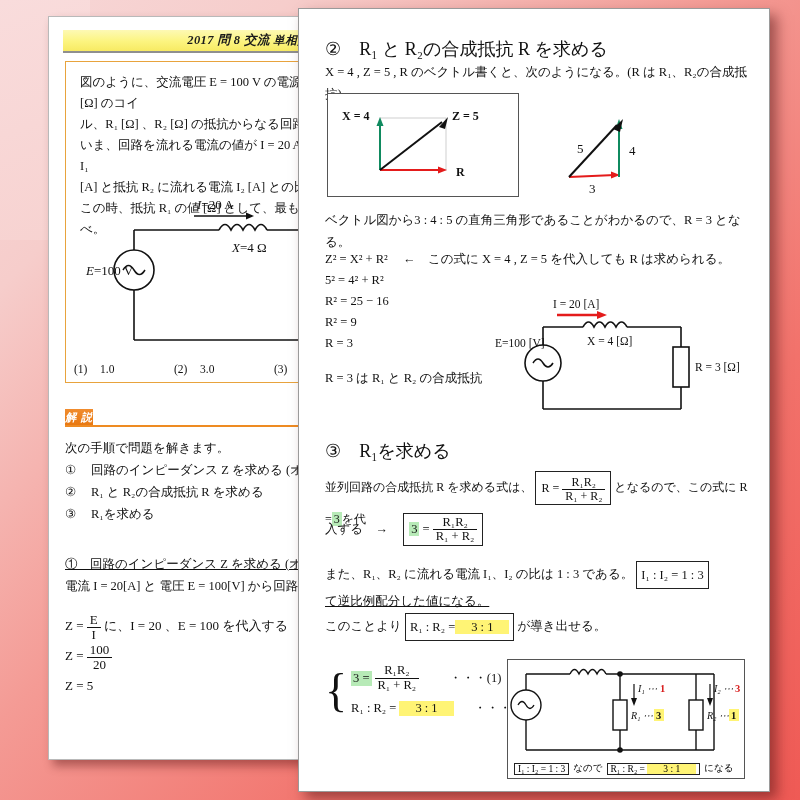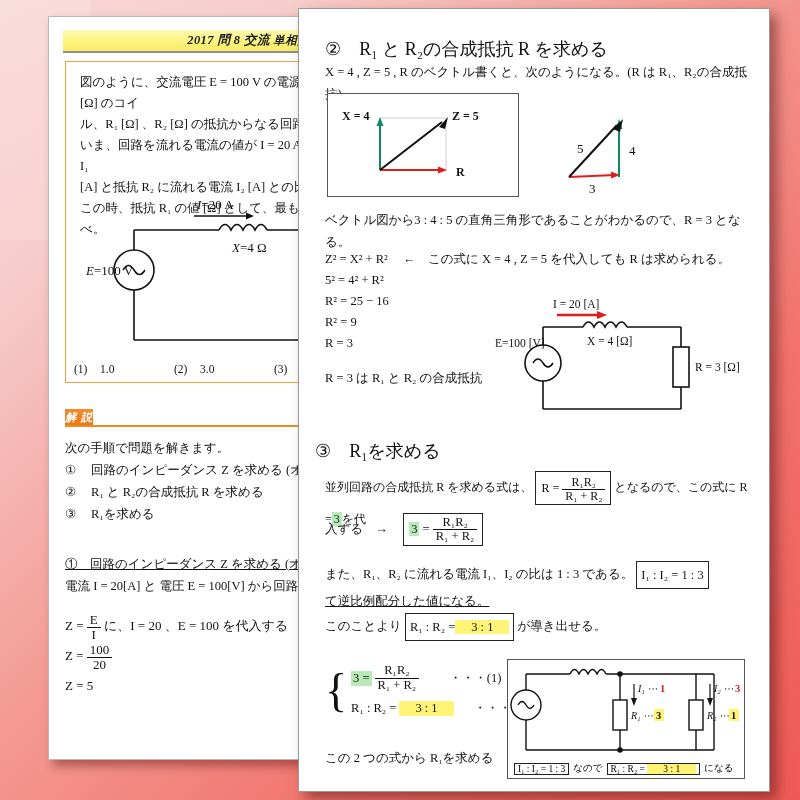--- a/index.html
+++ b/index.html
@@ -267,21 +267,21 @@
         </g>
         <line x1="62" y1="18" x2="106" y2="18" stroke="#e41b1b" stroke-width="2.4"></line>
         <path d="M102 14 L112 18 L102 22 Z" fill="#e41b1b"></path>
         <text x="58" y="11" font-family="Liberation Serif, serif" font-size="11.5" fill="#111">I = 20 [A]</text>
         <text x="92" y="48" font-family="Liberation Serif, serif" font-size="11.5" fill="#111">X = 4 [Ω]</text>
         <text x="0" y="50" font-family="Liberation Serif, serif" font-size="11.5" fill="#111">E=100 [V]</text>
         <text x="200" y="74" font-family="Liberation Serif, serif" font-size="11.5" fill="#111">R = 3 [Ω]</text>
       </svg>
     </div>
 
-    <div class="f-sec f-head" style="left:16px;top:430px;">③　R₁を求める</div>
+    <div class="f-sec f-head" style="left:26px;top:430px;">③　R₁を求める</div>
 
     <div class="f-sec" style="left:26px;top:462px;width:440px;font-size:12px;line-height:28px;">
       <span>並列回路の合成抵抗 R を求める式は、</span>
       <span class="box-eq">
         <span>R =</span>
         <span class="frac">
           <span class="n">R₁R₂</span>
           <span class="d">R₁ + R₂</span>
         </span>
       </span>
@@ -329,21 +329,20 @@
           </div>
           <div style="display:flex;align-items:center;height:26px;">
             <span>R₁ : R₂ =</span>
             <span class="hl-y" style="margin-left:3px;">3 : 1</span>
             <span style="margin-left:20px;">・・・(2)</span>
           </div>
         </div>
       </div>
     </div>
 
-    <div class="f-sec f-p" style="left:26px;top:738px;">この 2 つの式から R₁を求める</div>
 
     <div class="vbox" style="left:208px;top:650px;width:236px;height:118px;border:1px solid #555;">
       <svg width="234" height="116" viewBox="0 0 234 116">
         <g stroke="#111" stroke-width="1.4" fill="none">
           <line x1="18" y1="14" x2="62" y2="14"></line>
           <path d="M62 14 q4.5 -9 9 0 q4.5 -9 9 0 q4.5 -9 9 0 q4.5 -9 9 0"></path>
           <line x1="98" y1="14" x2="206" y2="14"></line>
           <line x1="18" y1="14" x2="18" y2="30"></line>
           <line x1="18" y1="60" x2="18" y2="90"></line>
           <line x1="18" y1="90" x2="206" y2="90"></line>

